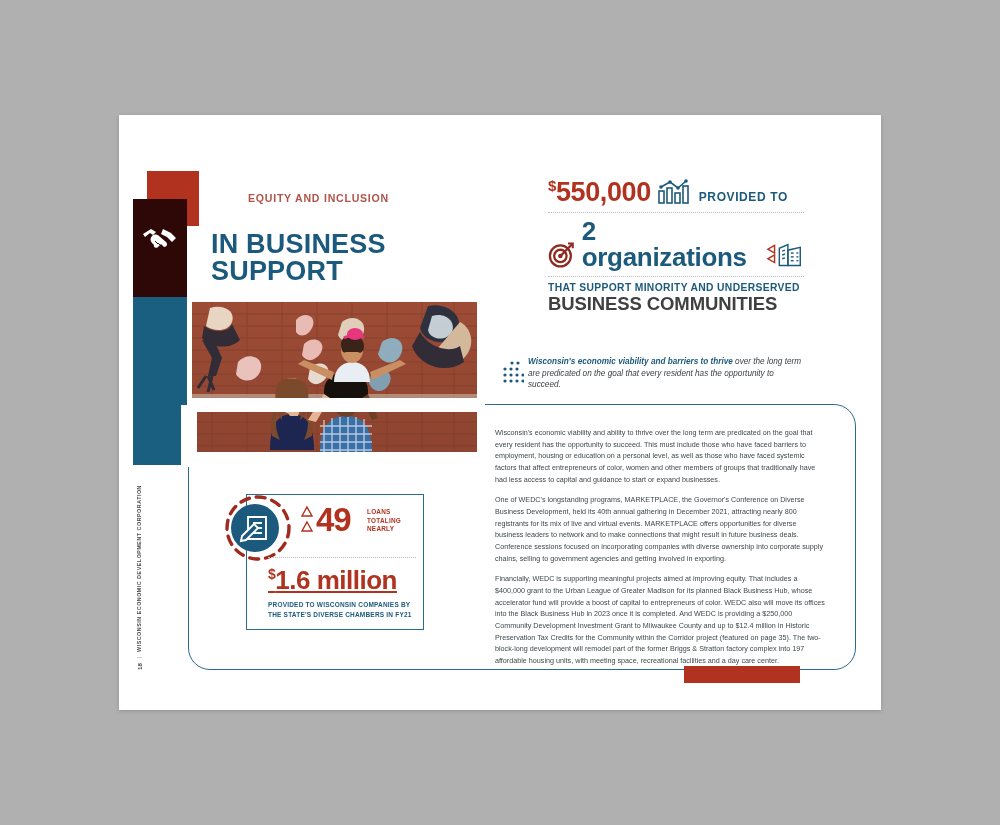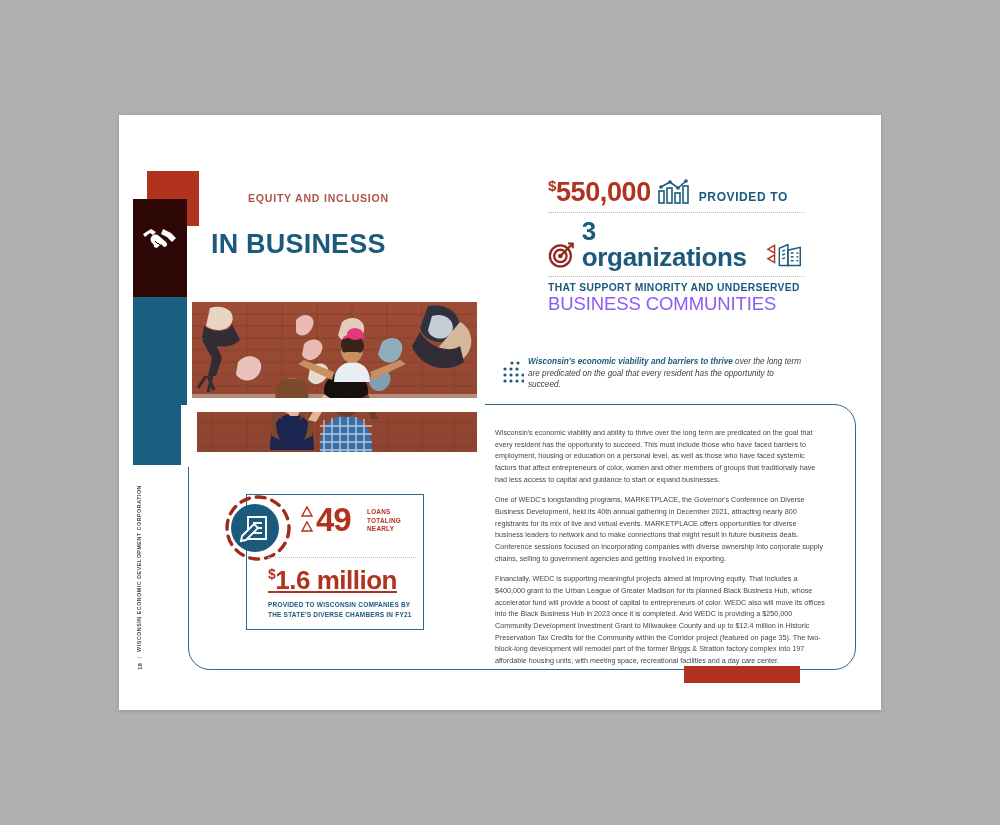--- a/index.html
+++ b/index.html
@@ -81,21 +81,21 @@
   .dotted-sep{
     border-top:1.4px dotted #b9bcc0;margin:6px 0 5px 0;height:0;
   }
   .stat-num-blue{
     font-size:26px;font-weight:700;color:#1c5a7d;letter-spacing:-.3px;line-height:1;
   }
   .stat-tagline-sm{
     font-size:10.3px;font-weight:700;color:#1c5a7d;letter-spacing:.35px;
   }
   .stat-tagline-lg{
-    font-size:18.5px;font-weight:400;color:#8b5cf6;letter-spacing:-.1px;
+    font-size:18.5px;font-weight:700;color:#404040;letter-spacing:-.1px;
     line-height:1.05;margin-top:1px;
   }
   
   .pull-wrap{position:absolute;left:502px;top:356px;width:300px;display:flex;}
   .dot-grid{width:26px;flex:none;padding-top:4px;}
   .pull-text{font-size:8.2px;line-height:1.42;color:#3b4246;font-style:italic;}
   .pull-text b{color:#1c5a7d;font-style:italic;font-weight:700;}
   
   .round-panel{
     position:absolute;left:188px;top:404px;width:666px;height:264px;
@@ -168,20 +168,21 @@
   </div>
 
   <div class="sidebar-vert" style="left:12px;top:370px;">
     <span class="vtext">WISCONSIN ECONOMIC DEVELOPMENT CORPORATION</span>
     <span class="vrule">|</span>
     <span class="vnum">18</span>
   </div>
 
   <div class="eyebrow" style="left:93px;top:77px;margin-left:36px;">EQUITY AND INCLUSION</div>
   <div class="head-2" style="left:92px;top:116px;">IN BUSINESS</div>
+  <div class="head-2" style="left:92px;top:143px;">SUPPORT</div>
 
   <div class="photo" style="left:73px;top:187px;">
     <svg width="285" height="150" viewBox="0 0 285 150">
       <defs>
         <linearGradient id="brick" x1="0" y1="0" x2="0" y2="1">
           <stop offset="0%" stop-color="#9e4c35"></stop>
           <stop offset="100%" stop-color="#8d4430"></stop>
         </linearGradient>
       </defs>
       <rect width="285" height="150" fill="url(#brick)"></rect>
@@ -306,21 +307,21 @@
     <div class="stat-row">
       <svg width="28" height="28" viewBox="0 0 28 28" style="margin:0 7px 1px 0;">
         <g fill="none" stroke="#8e2b20" stroke-width="2.4">
           <circle cx="13" cy="15" r="11"></circle>
           <circle cx="13" cy="15" r="6.5"></circle>
         </g>
         <circle cx="13" cy="15" r="2.4" fill="#8e2b20"></circle>
         <path d="M13 15 L25 3" stroke="#8e2b20" stroke-width="2.4"></path>
         <path d="M21 2 L26 2 L26 7" fill="none" stroke="#8e2b20" stroke-width="2.2"></path>
       </svg>
-      <div class="stat-num-blue">3 organizations</div>
+      <div class="stat-num-blue">2 organizations</div>
       <svg width="40" height="30" viewBox="0 0 40 30" style="margin:0 0 1px 7px;">
         <g fill="none" stroke="#b0321f" stroke-width="1.5">
           <path d="M9 6 L2 10 L9 14 Z"></path>
           <path d="M9 16 L2 20 L9 24 Z"></path>
         </g>
         <g fill="none" stroke="#1c5a7d" stroke-width="1.5">
           <path d="M14 27 L14 9 L23 5 L23 27 Z"></path>
           <path d="M23 27 L23 11 L36 8 L36 27 Z"></path>
           <line x1="17" y1="12" x2="20" y2="11"></line>
             <line x1="17" y1="16" x2="20" y2="15"></line>

